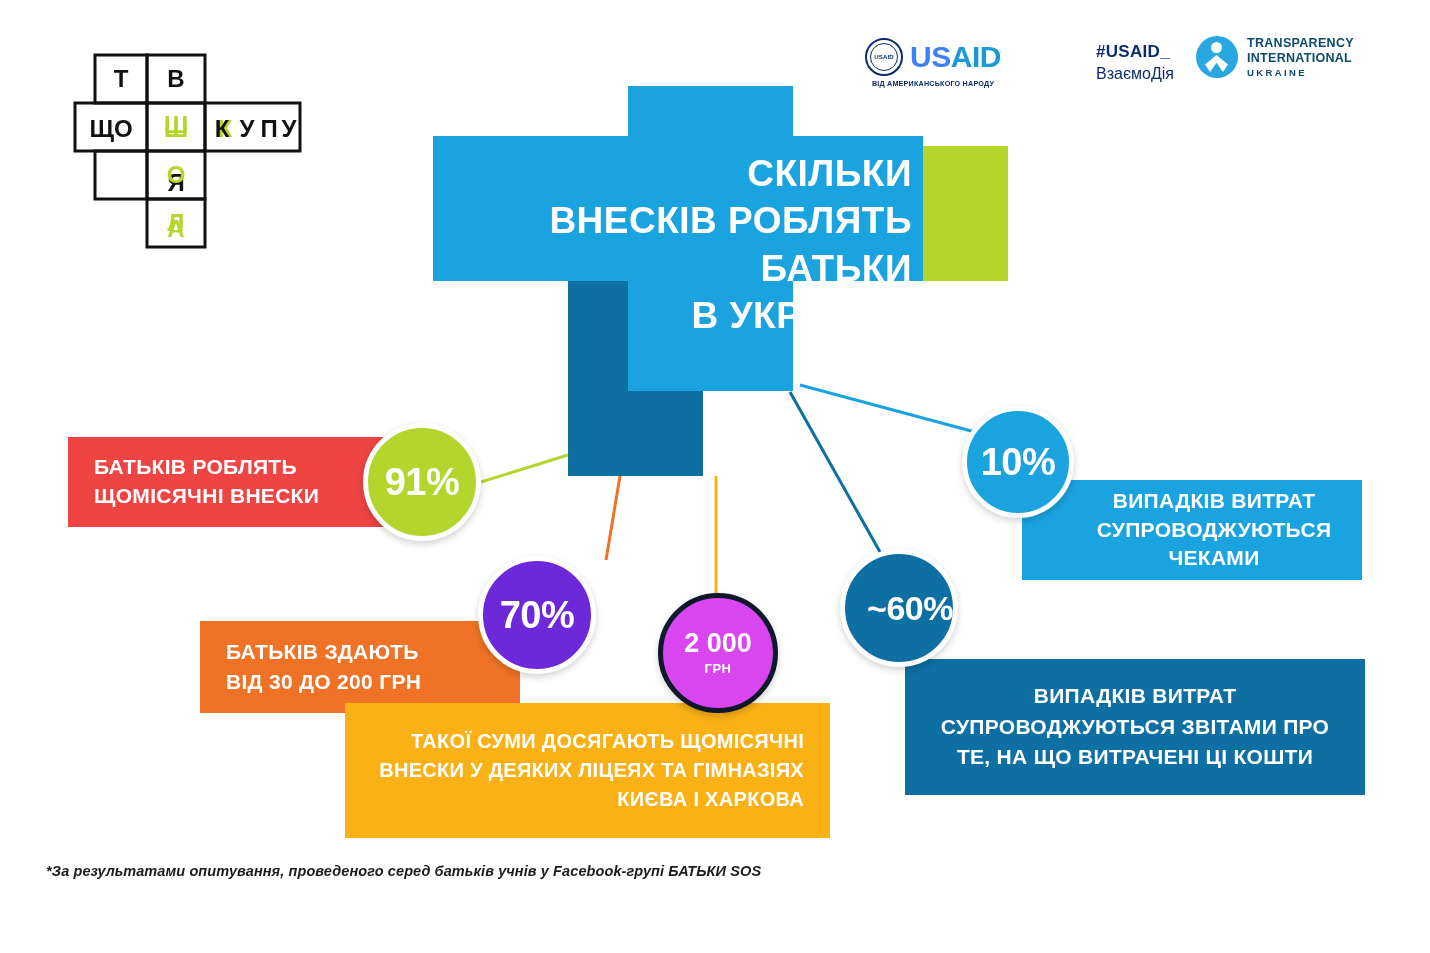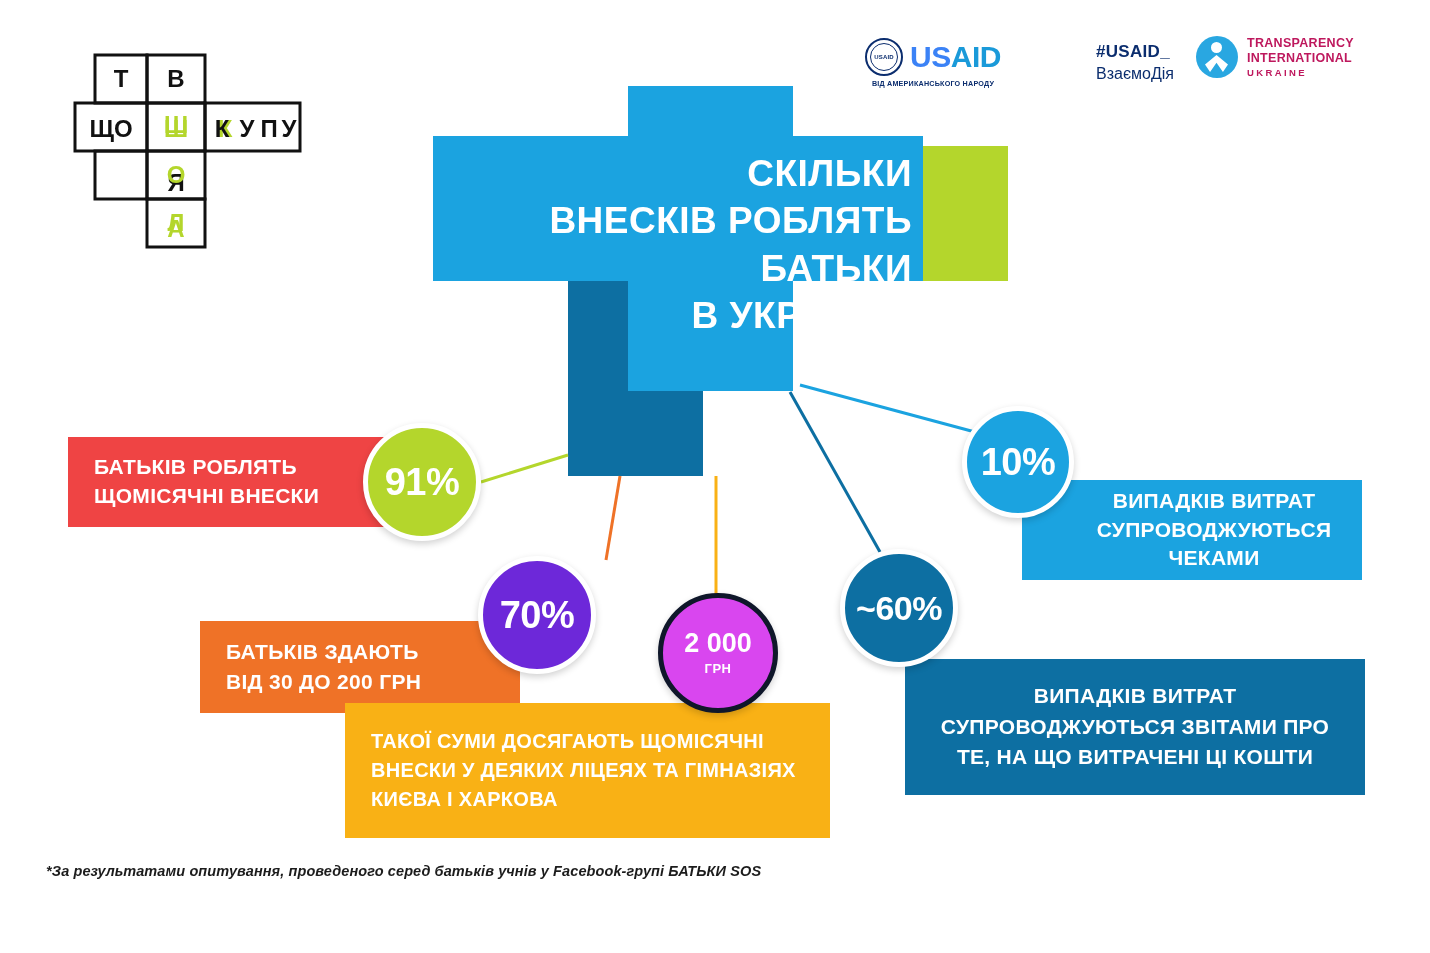--- a/index.html
+++ b/index.html
@@ -138,21 +138,21 @@
     content: "";
     position: absolute;
     left: 9px;
     top: 19px;
     width: 23px;
     height: 17px;
     background: #ffffff;
     clip-path: polygon(50% 0%, 100% 55%, 78% 100%, 50% 46%, 22% 100%, 0% 55%);
   }
   .ti-text {
-    color: #be185d;
+    color: #0c4a6e;
     font-size: 12.5px;
     font-weight: bold;
     line-height: 1.22;
     letter-spacing: 0.3px;
   }
   .ti-text .ua {
     font-size: 9.5px;
     letter-spacing: 2.4px;
     font-weight: bold;
   }
@@ -255,21 +255,21 @@
     letter-spacing: 0px;
     line-height: 1;
   }
   .bubble.b2000 .unit {
     font-size: 13px;
     margin-top: 4px;
     letter-spacing: 0.5px;
   }
   .bubble.b60 {
     left: 840px; top: 549px; width: 118px; height: 118px;
-    background: #0d6fa2; border: 5px solid #ffffff;
+    background: #0d6fa2; border: 5px solid #ffffff; align-items: flex-end;
   }
   .bubble.b60 .pct { font-size: 34px; }
 
   
   .panel {
     position: absolute;
     color: #ffffff;
     font-weight: bold;
     box-sizing: border-box;
     display: flex;
@@ -302,21 +302,21 @@
     line-height: 1.45;
     padding: 0 70px 0 26px;
     text-align: left;
   }
   .panel.p2000 {
     left: 345px; top: 703px; width: 485px; height: 135px;
     background: #f9b115;
     font-size: 20px;
     line-height: 1.45;
     padding: 0 26px;
-    text-align: left;
+    text-align: right;
   }
   .panel.p60 {
     left: 905px; top: 659px; width: 460px; height: 136px;
     background: #0d6fa2;
     font-size: 21px;
     line-height: 1.45;
     padding: 0 26px;
     text-align: center;
   }
 

